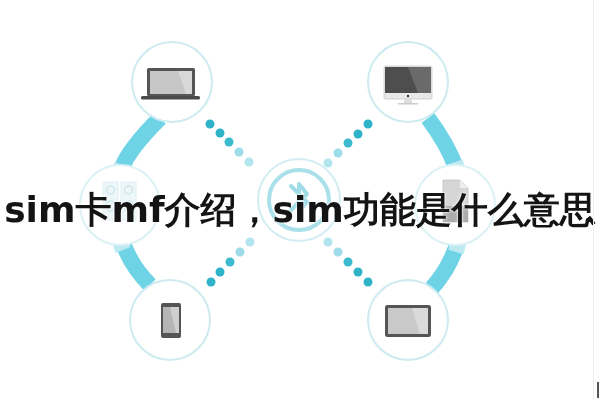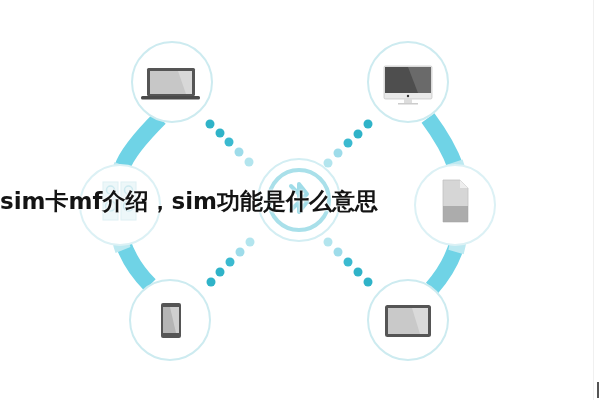--- a/index.html
+++ b/index.html
@@ -5,24 +5,24 @@
   html, body { margin: 0; padding: 0; }
   body {
     width: 600px; height: 400px; overflow: hidden;
     background: #ffffff;
     position: relative;
     font-family: "DejaVu Sans", sans-serif;
   }
   #stage { position: absolute; left: 0; top: 0; width: 600px; height: 400px; }
   .title {
     position: absolute; left: 0; top: 186px; width: 600px;
-    text-align: left;
+    text-align: center;
     font-family: "DejaVu Sans", sans-serif;
     font-weight: bold;
-    font-size: 23px;
+    font-size: 36px;
     color: #141414;
     letter-spacing: 0px;
     text-shadow: 0 0 2px #ffffff, 0 0 3px #ffffff;
   }
   .right-edge {
     position: absolute; right: 6px; top: 0; width: 1px; height: 400px;
     background: #f0f0f0;
   }
   .corner-mark {
     position: absolute; right: 1px; bottom: 2px; width: 2px; height: 16px;

